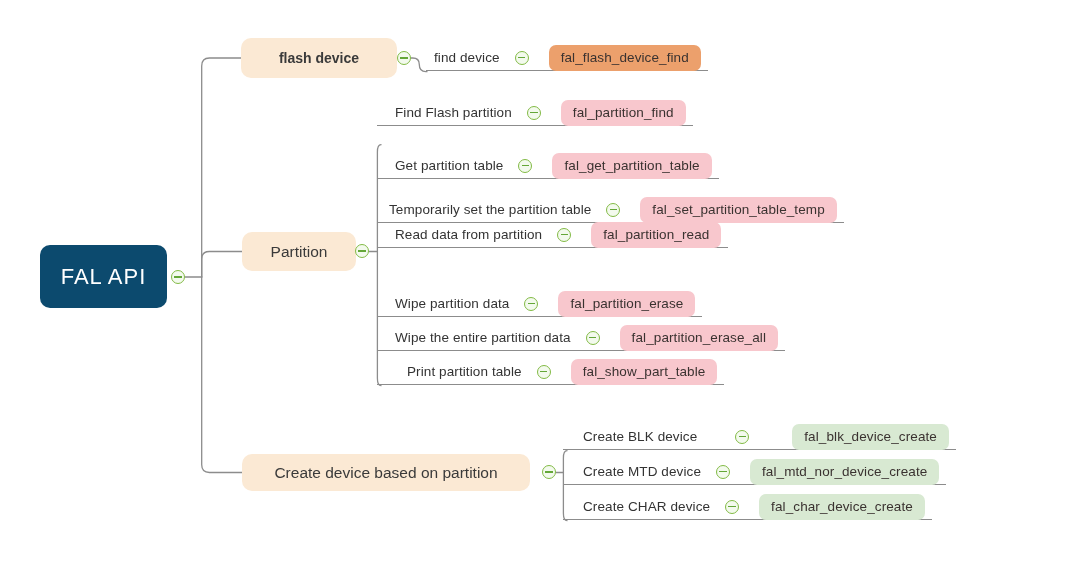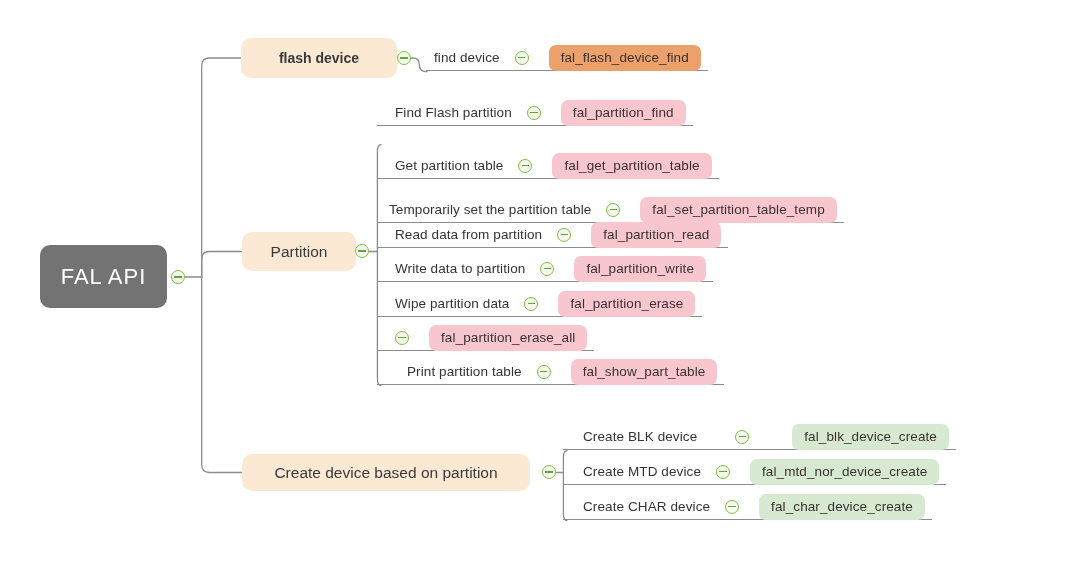--- a/index.html
+++ b/index.html
@@ -17,21 +17,21 @@
     position:absolute;
     box-sizing:border-box;
     display:flex;align-items:center;justify-content:center;
     border-radius:10px;
     color:#3a3a3a;
     white-space:nowrap;
     z-index:2;
     cursor:default;
   }
   .root{
-    background:#737373;
+    background:#0c4a6e;
     color:#ffffff;
     font-size:22px;font-weight:500;letter-spacing:1px;
     border-radius:10px;
   }
   .peach{background:#fbe9d4;}
   .bold{font-weight:700;font-size:14px;}
   .med{font-weight:500;font-size:15.5px;}
 
   
   .row{
@@ -136,31 +136,27 @@
   <div class="row" style="left:377px;top:177px;padding-left:12px;margin-top:20px;">
     <span class="rlabel">Temporarily set the partition table</span>
     <span class="cicon"></span>
     <span class="api pink">fal_set_partition_table_temp</span>
   </div>
   <div class="row" style="left:377px;top:222px;padding-left:18px;">
     <span class="rlabel">Read data from partition</span>
     <span class="cicon"></span>
     <span class="api pink">fal_partition_read</span>
   </div>
-  <div class="row" style="left:377px;top:256px;padding-left:18px;">
-    <span class="rlabel">Write data to partition</span>
-    <span class="cicon"></span>
-    <span class="api pink">fal_partition_write</span>
-  </div>
   <div class="row" style="left:377px;top:291px;padding-left:18px;">
     <span class="rlabel">Wipe partition data</span>
     <span class="cicon"></span>
     <span class="api pink">fal_partition_erase</span>
   </div>
   <div class="row" style="left:377px;top:325px;padding-left:18px;">
+    <span class="rlabel">Wipe the entire partition data</span>
     <span class="cicon"></span>
     <span class="api pink">fal_partition_erase_all</span>
   </div>
   <div class="row" style="left:377px;top:359px;padding-left:30px;">
     <span class="rlabel">Print partition table</span>
     <span class="cicon"></span>
     <span class="api pink">fal_show_part_table</span>
   </div>
 
   <div class="node peach med" style="left:242px;top:454px;width:288px;height:37px;">Create device based on partition</div>

